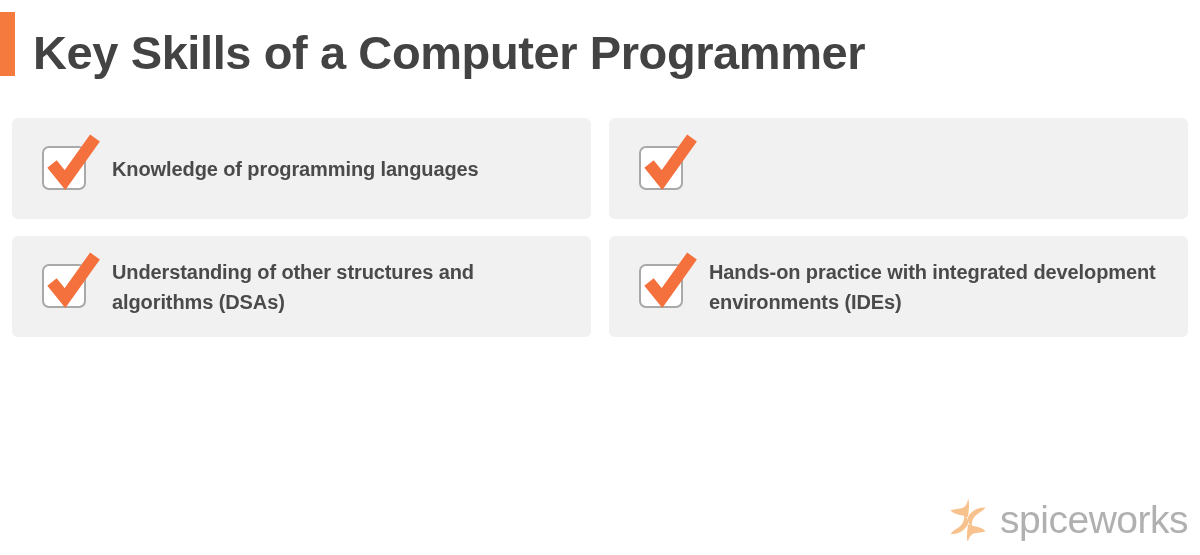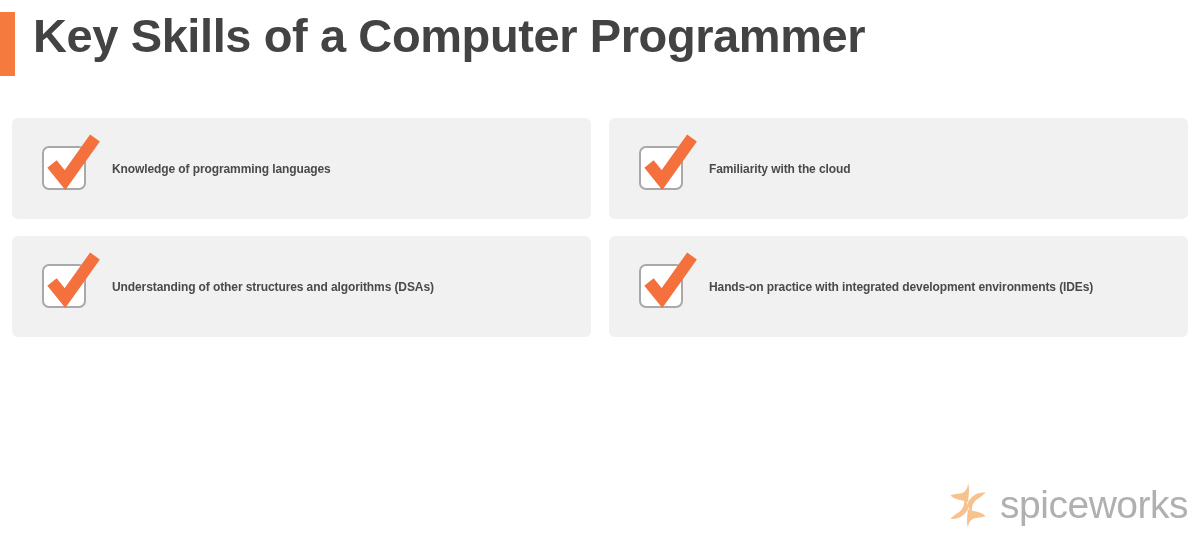--- a/index.html
+++ b/index.html
@@ -19,21 +19,21 @@
     height: 555px;
   }
 
   
   .header {
     position: absolute;
     left: 0;
     top: 12px;
     height: 64px;
     display: flex;
-    align-items: flex-start;
+    align-items: flex-end;
   }
   .accent-bar {
     width: 15px;
     height: 64px;
     background: #F47B3D;
     flex: 0 0 auto;
   }
   .page-title {
     margin-left: 18px;
     font-size: 47px;
@@ -86,32 +86,32 @@
   .check-mark {
     position: absolute;
     left: -2px;
     top: -13px;
     width: 62px;
     height: 60px;
     overflow: visible;
     pointer-events: none;
   }
   .card-label {
-    font-size: 12px;
+    font-size: 20px;
     font-weight: bold;
     color: #4A4A4A;
     line-height: 30px;
     letter-spacing: -0.1px;
   }
 
   
   .logo {
     position: absolute;
     right: 12px;
-    bottom: 29px;
+    bottom: 14px;
     display: flex;
     align-items: center;
   }
   .logo-mark {
     width: 44px;
     height: 44px;
     margin-right: 10px;
     flex: 0 0 auto;
   }
   .logo-text {
@@ -144,21 +144,20 @@
       <span class="card-label">Knowledge of programming languages</span>
     </div>
 
     <div class="card">
       <span class="check-wrap">
         <span class="check-box"></span>
         <svg class="check-mark" viewBox="0 0 62 60">
           <path d="M12 31 L25 47 L55 5" fill="none" stroke="#F4703C" stroke-width="12" stroke-linecap="butt" stroke-linejoin="miter"></path>
         </svg>
       </span>
-      <span class="card-label">Familiarity with the cloud</span>
     </div>
 
     <div class="card">
       <span class="check-wrap">
         <span class="check-box"></span>
         <svg class="check-mark" viewBox="0 0 62 60">
           <path d="M12 31 L25 47 L55 5" fill="none" stroke="#F4703C" stroke-width="12" stroke-linecap="butt" stroke-linejoin="miter"></path>
         </svg>
       </span>
       <span class="card-label">Understanding of other structures and algorithms (DSAs)</span>

